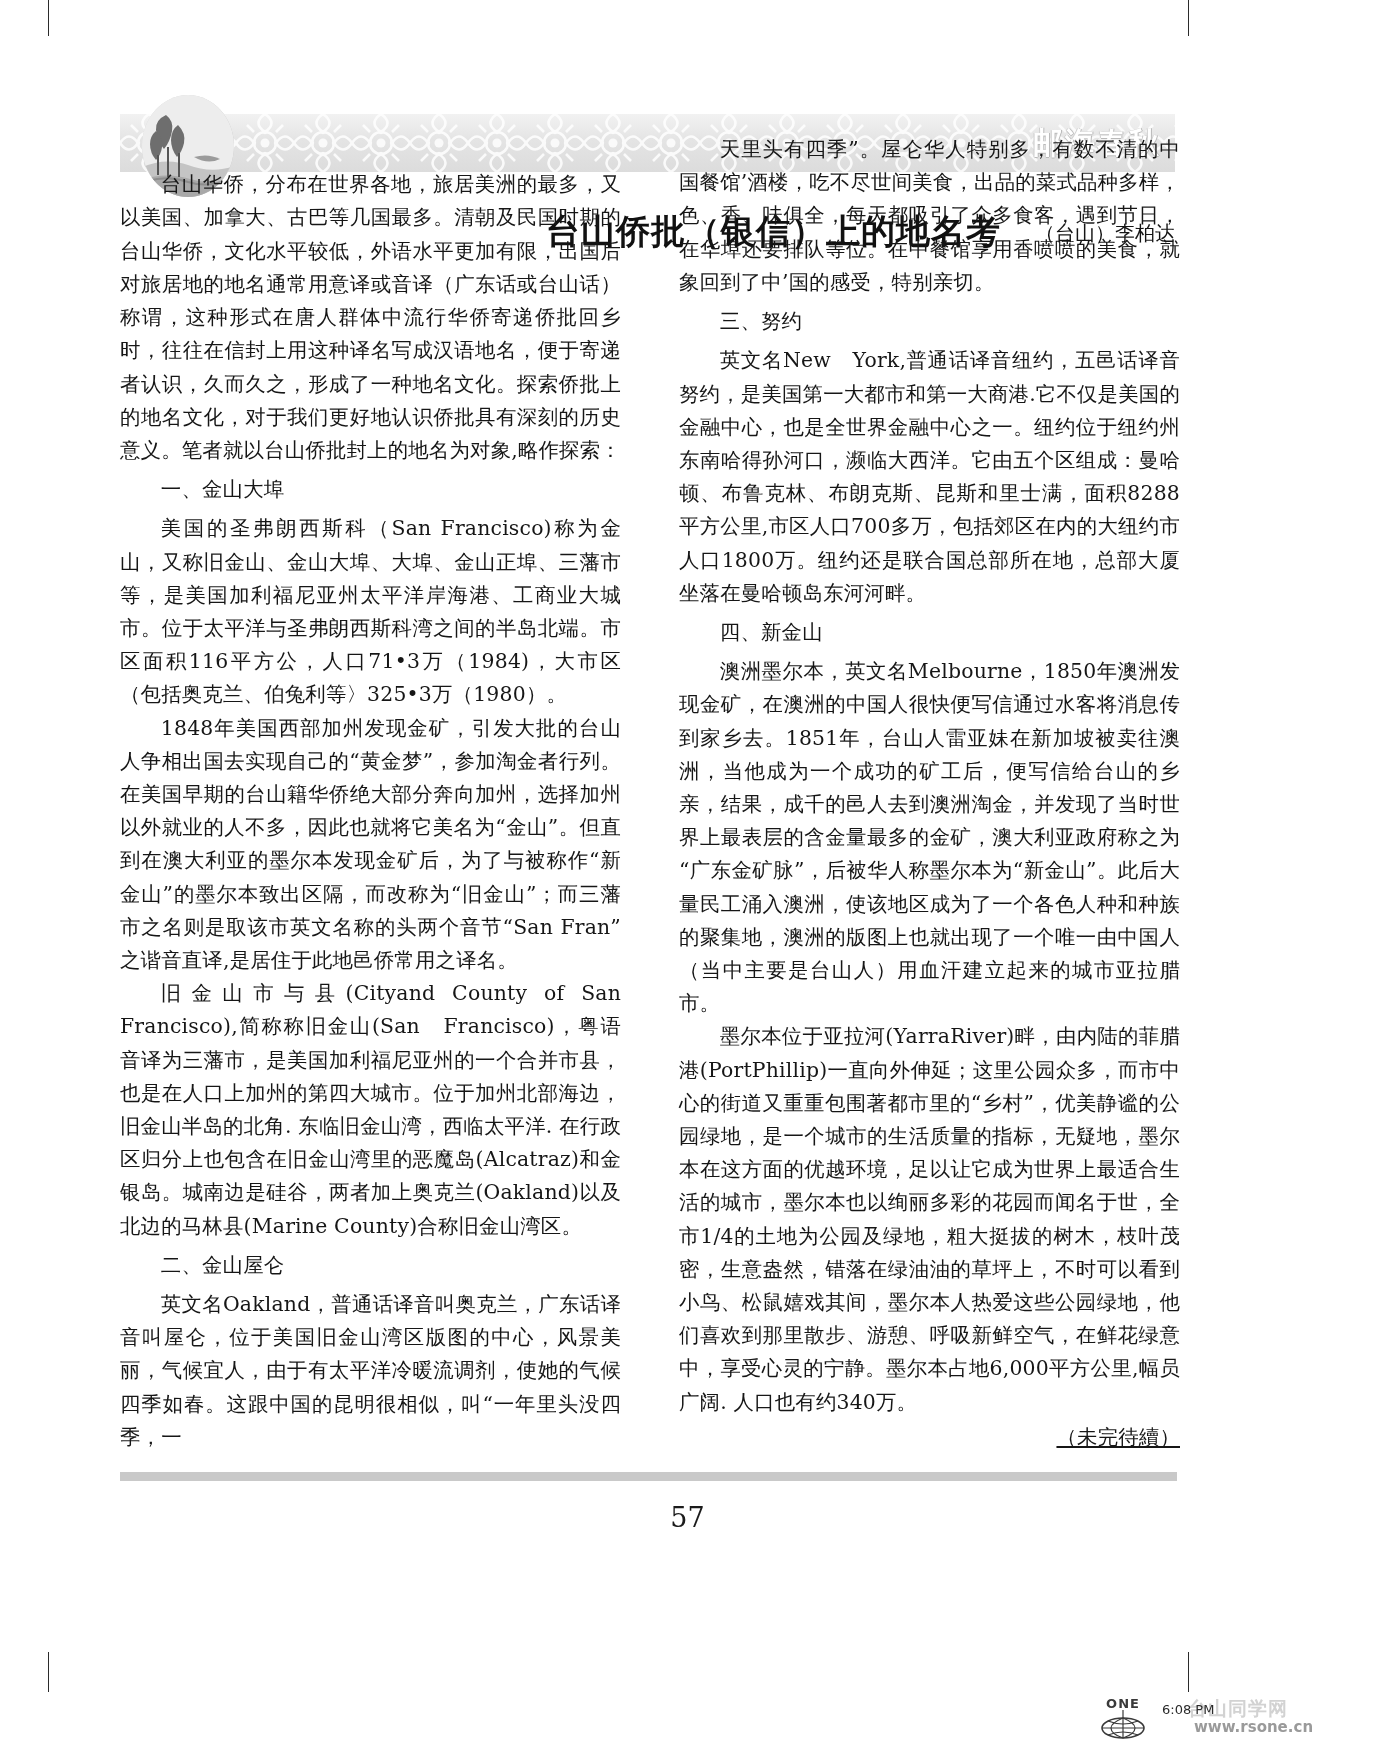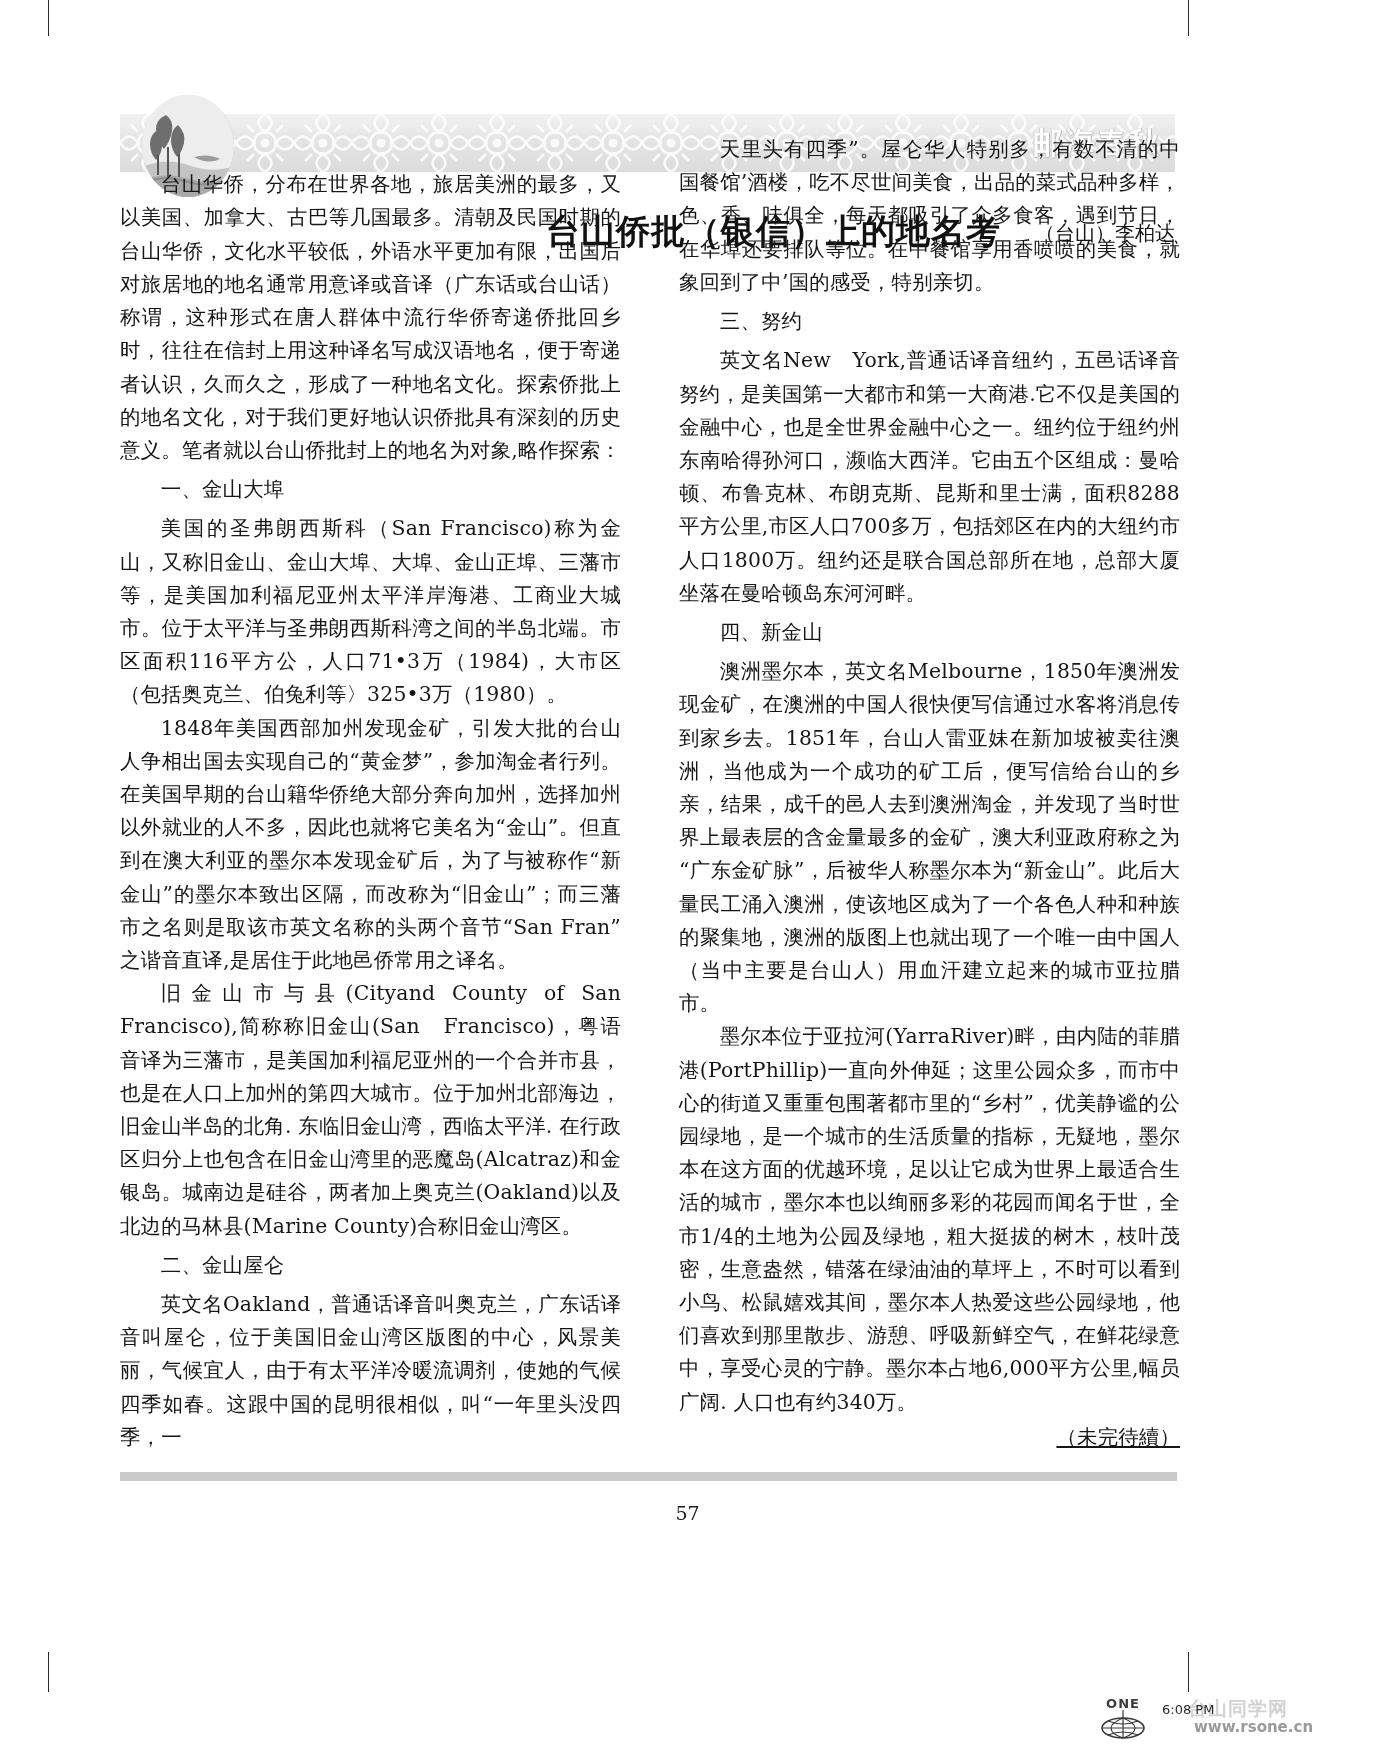--- a/index.html
+++ b/index.html
@@ -147,21 +147,21 @@
     width: 1057px;
     height: 9px;
     background: #c9c9c9;
   }
   .page-number {
     position: absolute;
     left: 0;
     right: 0;
     top: 1502px;
     text-align: center;
-    font-size: 19px;
+    font-size: 27px;
     font-family: "DejaVu Serif", "Liberation Serif", serif;
     color: #1b1b1b;
   }
 
   
   .slug {
     position: absolute;
     left: 58px;
     top: 1792px;
     font-family: Liberation Serif, serif;

